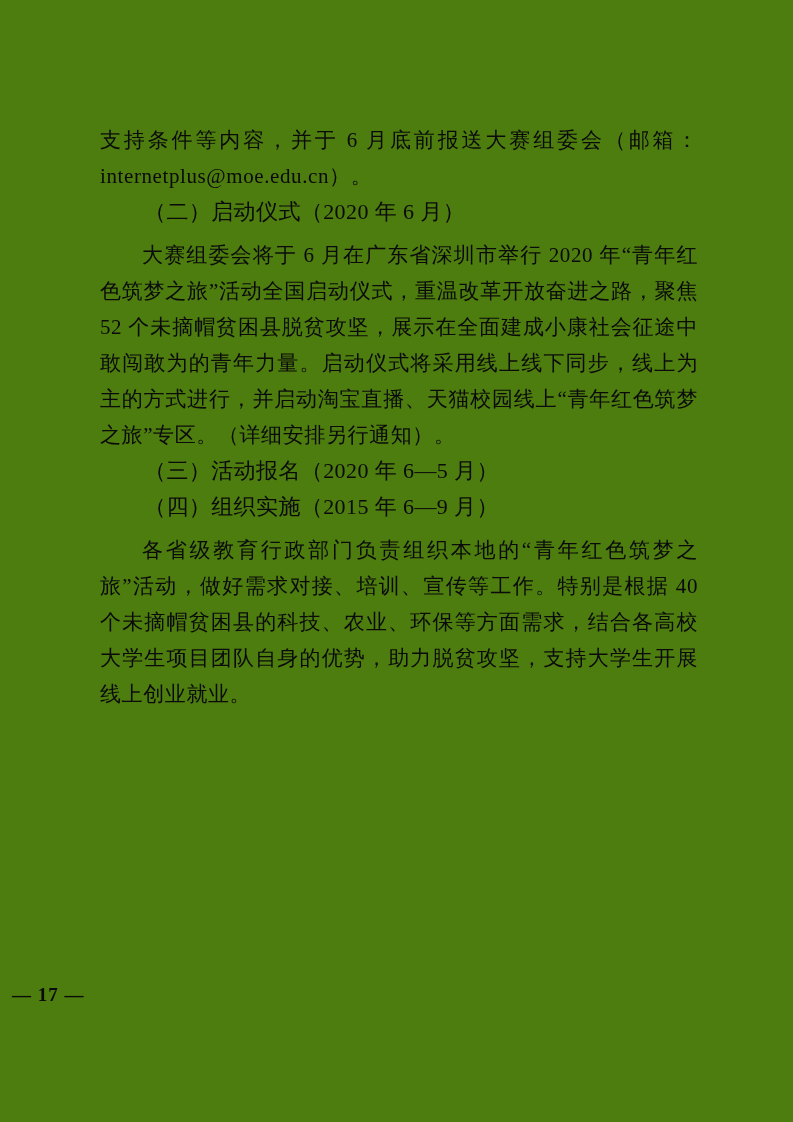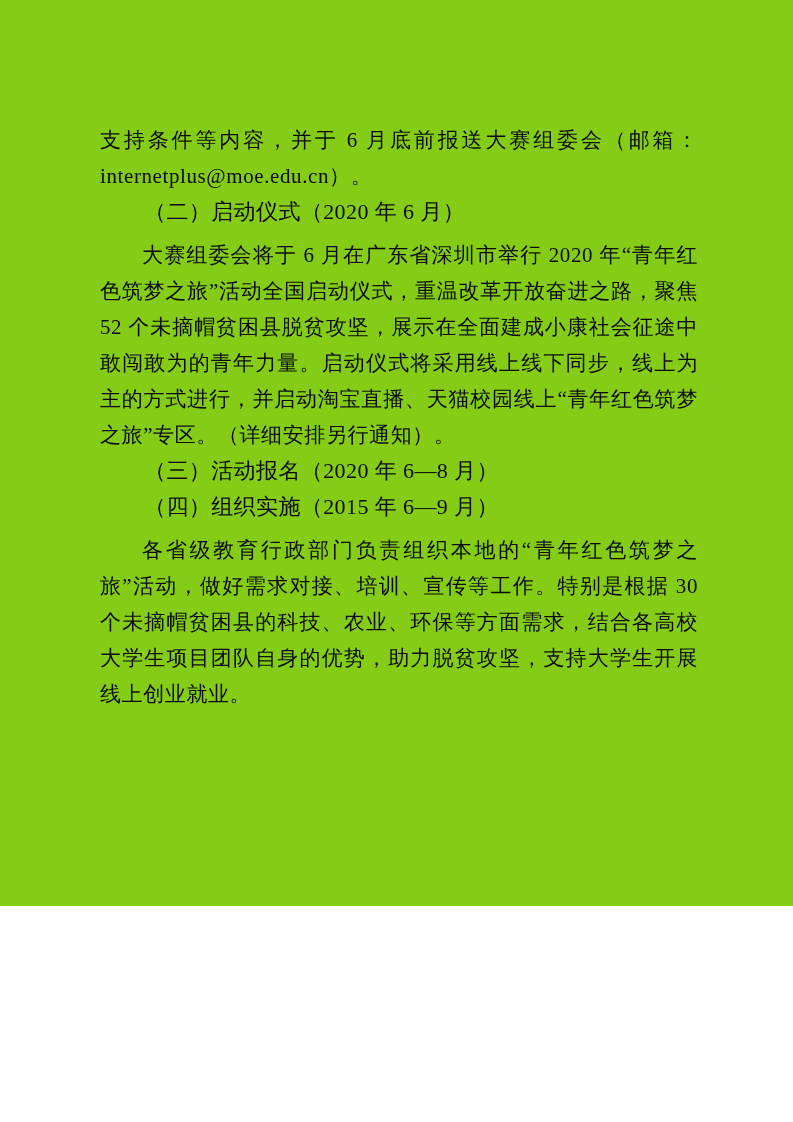--- a/index.html
+++ b/index.html
@@ -3,22 +3,22 @@
 <meta charset="utf-8">
 <style>
   html, body {
     margin: 0;
     padding: 0;
     background: #ffffff;
   }
   .page {
     position: relative;
     width: 793px;
-    height: 906px;
-    background: #84cc16;
+    height: 1122px;
+    background: #4d7c0f;
     overflow: hidden;
     font-family: "Liberation Serif", "DejaVu Serif", serif;
     color: #000000;
   }
   .content {
     position: absolute;
     left: 100px;
     top: 122px;
     width: 598px;
   }
@@ -60,25 +60,25 @@
 <div class="page">
 
   <div class="content">
 
     <p class="para">支持条件等内容，并于 6 月底前报送大赛组委会（邮箱：internetplus@moe.edu.cn）。</p>
 
     <p class="para para-heading">（二）启动仪式（2020 年 6 月）</p>
 
     <p class="para para-body">大赛组委会将于 6 月在广东省深圳市举行 2020 年“青年红色筑梦之旅”活动全国启动仪式，重温改革开放奋进之路，聚焦 52 个未摘帽贫困县脱贫攻坚，展示在全面建成小康社会征途中敢闯敢为的青年力量。启动仪式将采用线上线下同步，线上为主的方式进行，并启动淘宝直播、天猫校园线上“青年红色筑梦之旅”专区。（详细安排另行通知）。</p>
 
-    <p class="para para-heading">（三）活动报名（2020 年 6—8 月）</p>
+    <p class="para para-heading">（三）活动报名（2020 年 6—5 月）</p>
 
 
     <p class="para para-heading">（四）组织实施（2015 年 6—9 月）</p>
 
-    <p class="para para-body">各省级教育行政部门负责组织本地的“青年红色筑梦之旅”活动，做好需求对接、培训、宣传等工作。特别是根据 30 个未摘帽贫困县的科技、农业、环保等方面需求，结合各高校大学生项目团队自身的优势，助力脱贫攻坚，支持大学生开展线上创业就业。</p>
+    <p class="para para-body">各省级教育行政部门负责组织本地的“青年红色筑梦之旅”活动，做好需求对接、培训、宣传等工作。特别是根据 40 个未摘帽贫困县的科技、农业、环保等方面需求，结合各高校大学生项目团队自身的优势，助力脱贫攻坚，支持大学生开展线上创业就业。</p>
 
 
   </div>
 
   <div class="footer">— 17 —</div>
 
 </div>
 
 </body></html>

